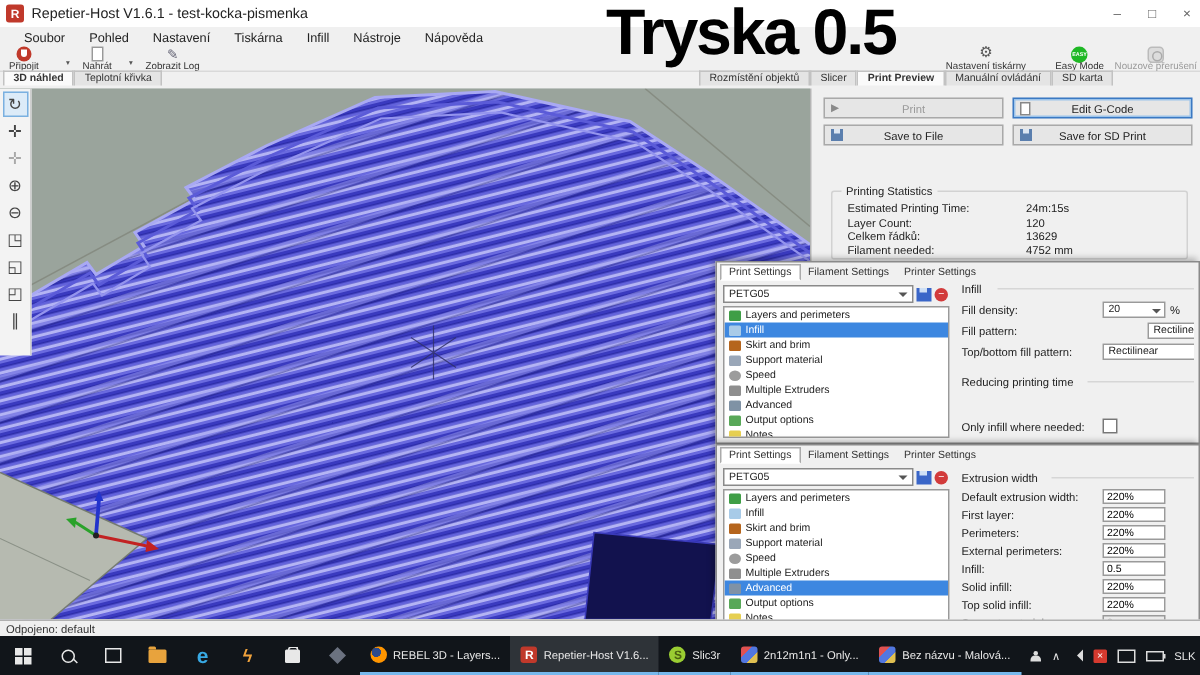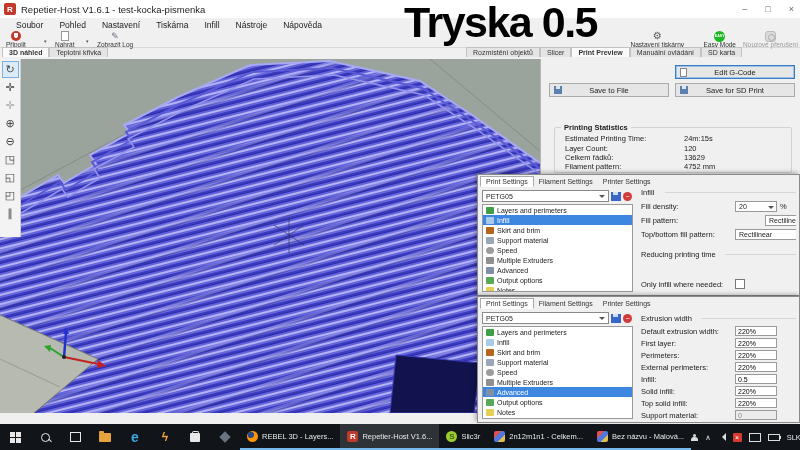--- a/index.html
+++ b/index.html
@@ -54,21 +54,21 @@
   .btn{position:absolute;height:14px;background:#e6e6e6;border:1px solid #a9a9a9;box-sizing:border-box;
     display:flex;align-items:center;justify-content:center;font-size:7.5px;color:#222;}
   .btn .bic{position:absolute;left:4px;}
   .btn.dis{color:#9a9a9a;}
   .btn.focus{border:1px solid #3a79c3;box-shadow:inset 0 0 0 1px #9cc3ea;}
   .floppy{width:8px;height:8px;background:#5b7fae;position:relative;}
   .floppy:after{content:"";position:absolute;left:2px;top:0;width:4px;height:3px;background:#dce6f2;}
   .page-ic{width:7px;height:9px;background:#fff;border:1px solid #888;box-sizing:border-box;}
   .play{color:#8a8a8a;font-size:7px;}
   .stats{position:absolute;left:13px;top:68px;width:236px;height:44px;border:1px solid #d2d2d2;border-radius:2px;}
-  .stats-title{position:absolute;top:-5px;left:6px;background:#f0f0f0;padding:0 3px;font-weight:bold;font-size:7.5px;}
+  .stats-title{position:absolute;top:-5px;left:6px;background:#f0f0f0;padding:0 3px;font-weight:normal;font-size:7.5px;}
   .srow{position:absolute;left:10px;font-size:7.5px;text-align:right;}
   .sval{position:absolute;left:129px;font-size:7.5px;}
   
   .slic{position:absolute;left:477px;width:323px;background:#f0f0f0;border:1px solid #8a8a8a;
     box-sizing:border-box;overflow:hidden;box-shadow:-2px -2px 4px rgba(0,0,0,.25);font-size:7.5px;}
   .w1{top:174px;height:122px;}
   .w2{top:296px;height:127px;}
   .stabs{position:absolute;left:2px;top:1px;height:12px;white-space:nowrap;font-size:7px;}
   .stab{display:inline-block;padding:1px 5px;color:#333;}
   .stab.act{background:#fff;border:1px solid #aaa;border-bottom:1px solid #fff;}
@@ -280,41 +280,45 @@
       <span class="vbtn">⊕</span>
       <span class="vbtn">⊖</span>
       <span class="vbtn">◳</span>
       <span class="vbtn">◱</span>
       <span class="vbtn">◰</span>
       <span class="vbtn">∥</span>
     </div>
   </div>
 
   <div class="panel">
+    <div class="btn dis" style="left:8px;top:6px;width:120px;">
+      <span class="bic play">▶</span>
+      <span>Print</span>
+    </div>
     <div class="btn focus" style="left:134px;top:6px;width:120px;">
       <span class="bic page-ic"></span>
       <span>Edit G-Code</span>
     </div>
     <div class="btn" style="left:8px;top:24px;width:120px;">
       <span class="bic floppy"></span>
       <span>Save to File</span>
     </div>
     <div class="btn" style="left:134px;top:24px;width:120px;">
       <span class="bic floppy"></span>
       <span>Save for SD Print</span>
     </div>
     <div class="stats">
       <span class="stats-title">Printing Statistics</span>
       <span class="srow" style="top:6px;">Estimated Printing Time:</span>
       <span class="sval" style="top:6px;">24m:15s</span>
       <span class="srow" style="top:16px;">Layer Count:</span>
       <span class="sval" style="top:16px;">120</span>
       <span class="srow" style="top:25px;">Celkem řádků:</span>
       <span class="sval" style="top:25px;">13629</span>
-      <span class="srow" style="top:34px;">Filament pattern:</span>
+      <span class="srow" style="top:34px;">Filament needed:</span>
       <span class="sval" style="top:34px;">4752 mm</span>
     </div>
   </div>
 
   <div class="slic w1">
     <div class="stabs">
       <span class="stab act">Print Settings</span><span class="stab">Filament Settings</span><span class="stab">Printer Settings</span>
     </div>
     <div class="combo-row">
       <span class="combo">PETG05</span>
@@ -470,20 +474,23 @@
 
       </div>
       <div class="frow" style="top:99px;">
         <span class="flab">Support material:</span>
         <input class="fin dis" value="0" style="">
 
       </div>
     </div>
   </div>
 
+  <div class="statusbar">
+    <span>Odpojeno: default</span>
+  </div>
 
   <div class="taskbar">
     <span class="tbtn">
         <span class="win-logo">
           <i></i>
           <i></i>
           <i></i>
           <i></i>
         </span>
       </span>
@@ -515,21 +522,21 @@
     <span class="tapp act">
       <span class="rep">R</span>
       <span>Repetier-Host V1.6...</span>
     </span>
     <span class="tapp">
       <span class="sli">S</span>
       <span>Slic3r</span>
     </span>
     <span class="tapp">
       <span class="pnt"></span>
-      <span>2n12m1n1 - Celkem...</span>
+      <span>2n12m1n1 - Only...</span>
     </span>
     <span class="tapp">
       <span class="pnt"></span>
       <span>Bez názvu - Malová...</span>
     </span>
     <span class="tray">
       <span class="person"></span>
       <span>∧</span>
       <span class="spk"></span>
       <span class="redx">×</span>

